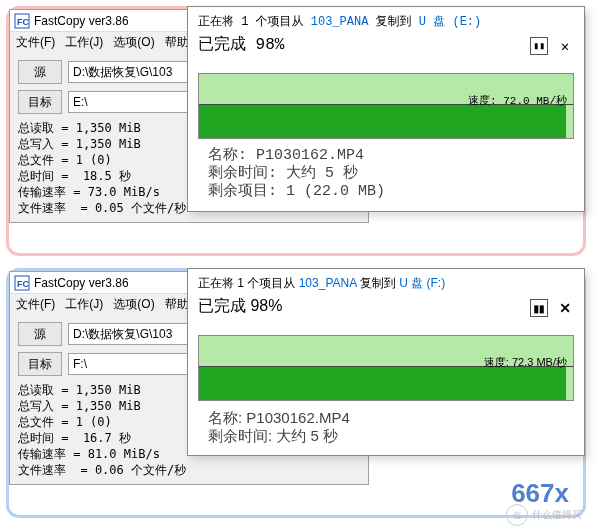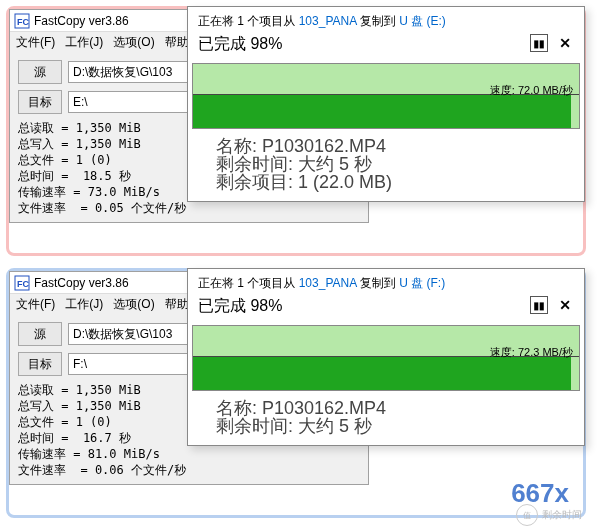--- a/index.html
+++ b/index.html
@@ -8,21 +8,21 @@
     width: 600px;
     height: 530px;
     background: #fff;
     font-family: "Microsoft YaHei", "SimSun", Arial, sans-serif;
     font-size: 12px;
     position: relative;
   }
   .card {
     position: absolute;
     border: 3px solid;
-    border-radius: 8px;
+    border-radius: 13px;
   }
   .card-red { border-color: #f8c0c0; }
   .card-blue { border-color: #b8d0f0; }
 
   
   .fc-window {
     position: absolute;
     width: 360px;
     background: #f0f0f0;
     border: 1px solid #a0a0a0;
@@ -98,40 +98,40 @@
     background: #fff;
     border: 1px solid #888;
     box-shadow: 4px 4px 8px rgba(0,0,0,0.15);
   }
   .copy-header {
     padding: 6px 10px 2px 10px;
     font-size: 12px;
   }
   .copy-header .link { color: #0066cc; }
   .copy-perc {
-    padding: 2px 10px 8px 10px;
-    display: flex;
-    align-items: flex-start;
+    padding: 2px 10px 18px 10px;
+    display: flex;
+    align-items: flex-end;
     justify-content: space-between;
   }
   .copy-perc-text { font-size: 16px; }
   .copy-ctrl { display: flex; gap: 8px; align-items: center; }
   .cd-btn {
     width: 18px; height: 18px;
     border: 1px solid #555;
     display: flex;
     align-items: center;
     justify-content: center;
     font-size: 10px;
     background: #fff;
     font-weight: bold;
   }
   .cd-btn.nb { border: none; font-size: 14px; }
   .copy-graph {
-    margin: 0 4px;
+    margin: 0 10px;
     height: 66px;
     border: 1px solid #888;
     background: linear-gradient(#b6e8a8, #b6e8a8);
     position: relative;
     overflow: hidden;
   }
   .copy-graph .fill {
     position: absolute;
     left: 0; bottom: 0;
     width: 98%;
@@ -141,22 +141,22 @@
     position: absolute;
     right: 6px;
     top: 19px;
     font-size: 11px;
     color: #000;
   }
   .copy-graph .speed-line {
     position:absolute; left:0; right:0; top:30px; border-top:1px solid #444;
   }
   .copy-meta {
-    padding: 8px 10px 10px 28px;
-    font-size: 18px;
+    padding: 8px 10px 10px 20px;
+    font-size: 15px;
     line-height: 18px;
     color: #444;
   }
   .badge {
     position: absolute;
     right: 14px;
     bottom: 6px;
     font-family: Arial, sans-serif;
     font-size: 26px;
     font-weight: bold;
@@ -217,21 +217,21 @@
       </div>
       <div class="fc-stats">总读取 = 1,350 MiB
 总写入 = 1,350 MiB
 总文件 = 1 (0)
 总时间 =  18.5 秒
 传输速率 = 73.0 MiB/s
 文件速率  = 0.05 个文件/秒</div>
     </div>
   </div>
 
-  <div class="copy-dlg" style="left:178px; top:-3px;">
+  <div class="copy-dlg" style="left:178px; top:-3px;font-family:Liberation Mono, monospace;">
     <div class="copy-header">
       <span>正在将 1 个项目从 </span><span class="link">103_PANA</span><span> 复制到 </span><span class="link">U 盘 (E:)</span>
     </div>
     <div class="copy-perc">
       <div class="copy-perc-text"><span>已完成 </span><span>98%</span></div>
       <div class="copy-ctrl">
         <div class="cd-btn">▮▮</div>
         <div class="cd-btn nb">✕</div>
       </div>
     </div>
@@ -305,14 +305,14 @@
       <div>名称: P1030162.MP4</div>
       <div>剩余时间: 大约 5 秒</div>
     </div>
   </div>
 
   <div class="badge badge-blue">667x</div>
 </div>
 
 <div class="watermark">
   <div class="circ">值</div>
-  <span>剩余时间</span>
+  <span>什么值得买</span>
 </div>
 
 </body></html>

